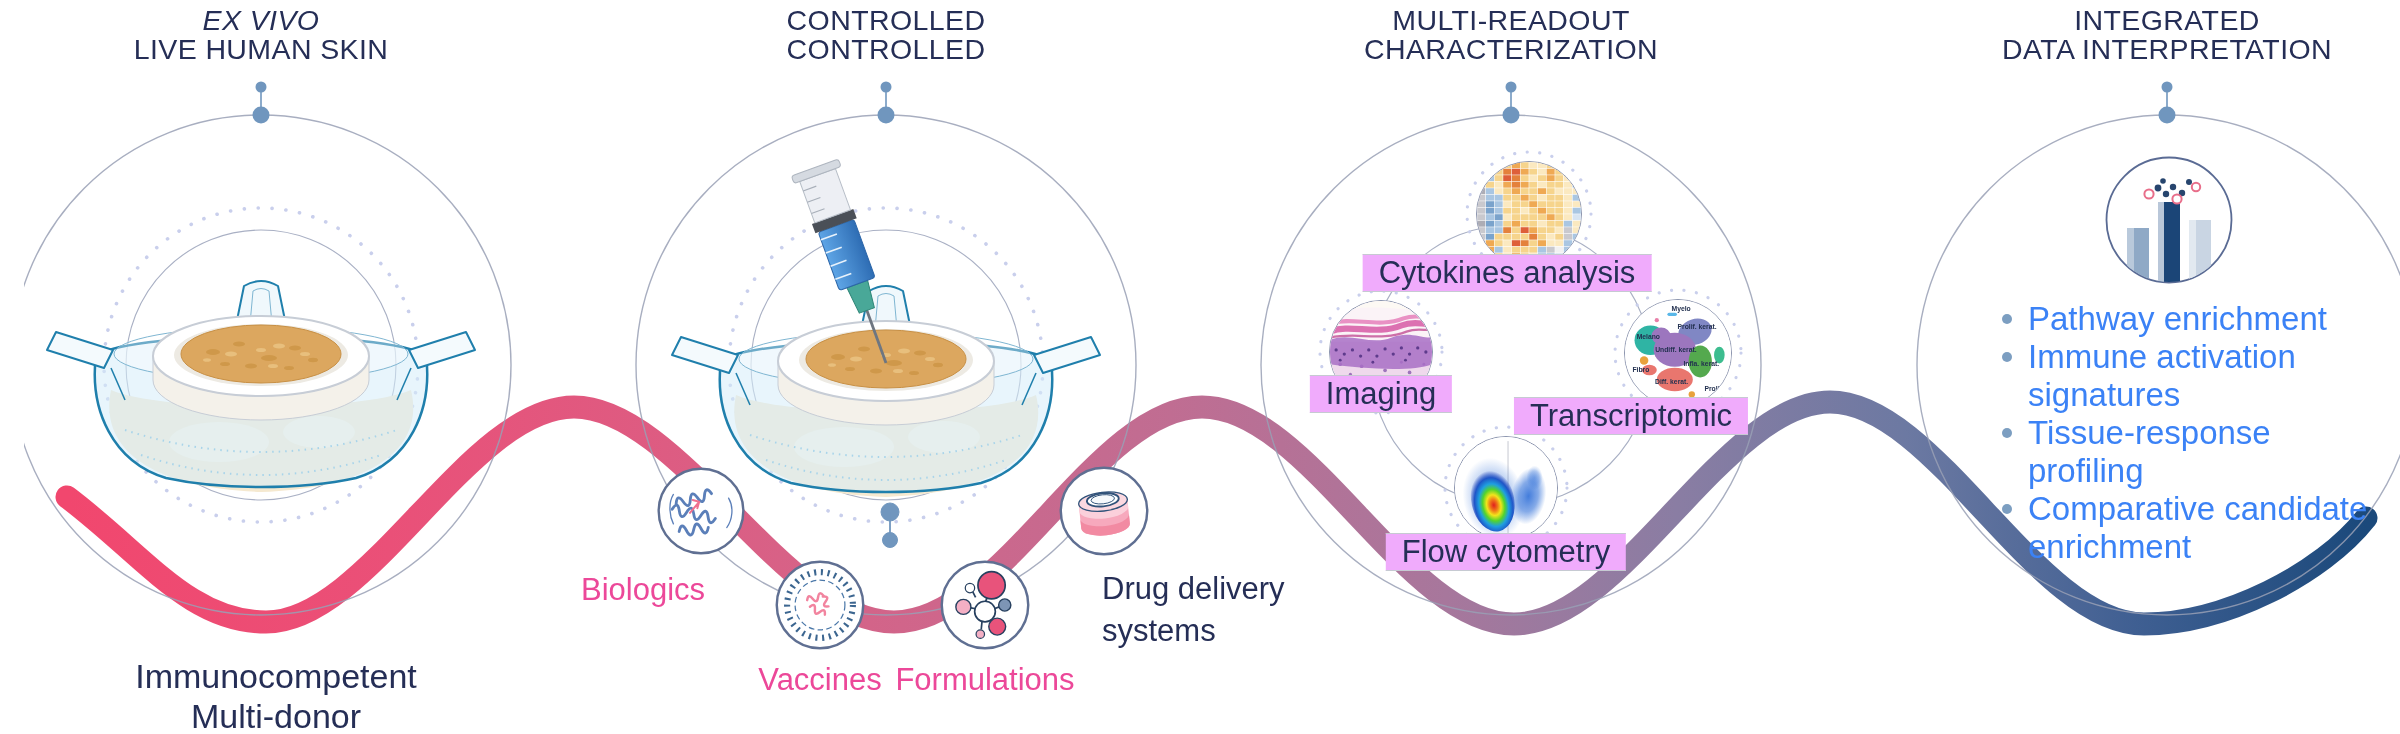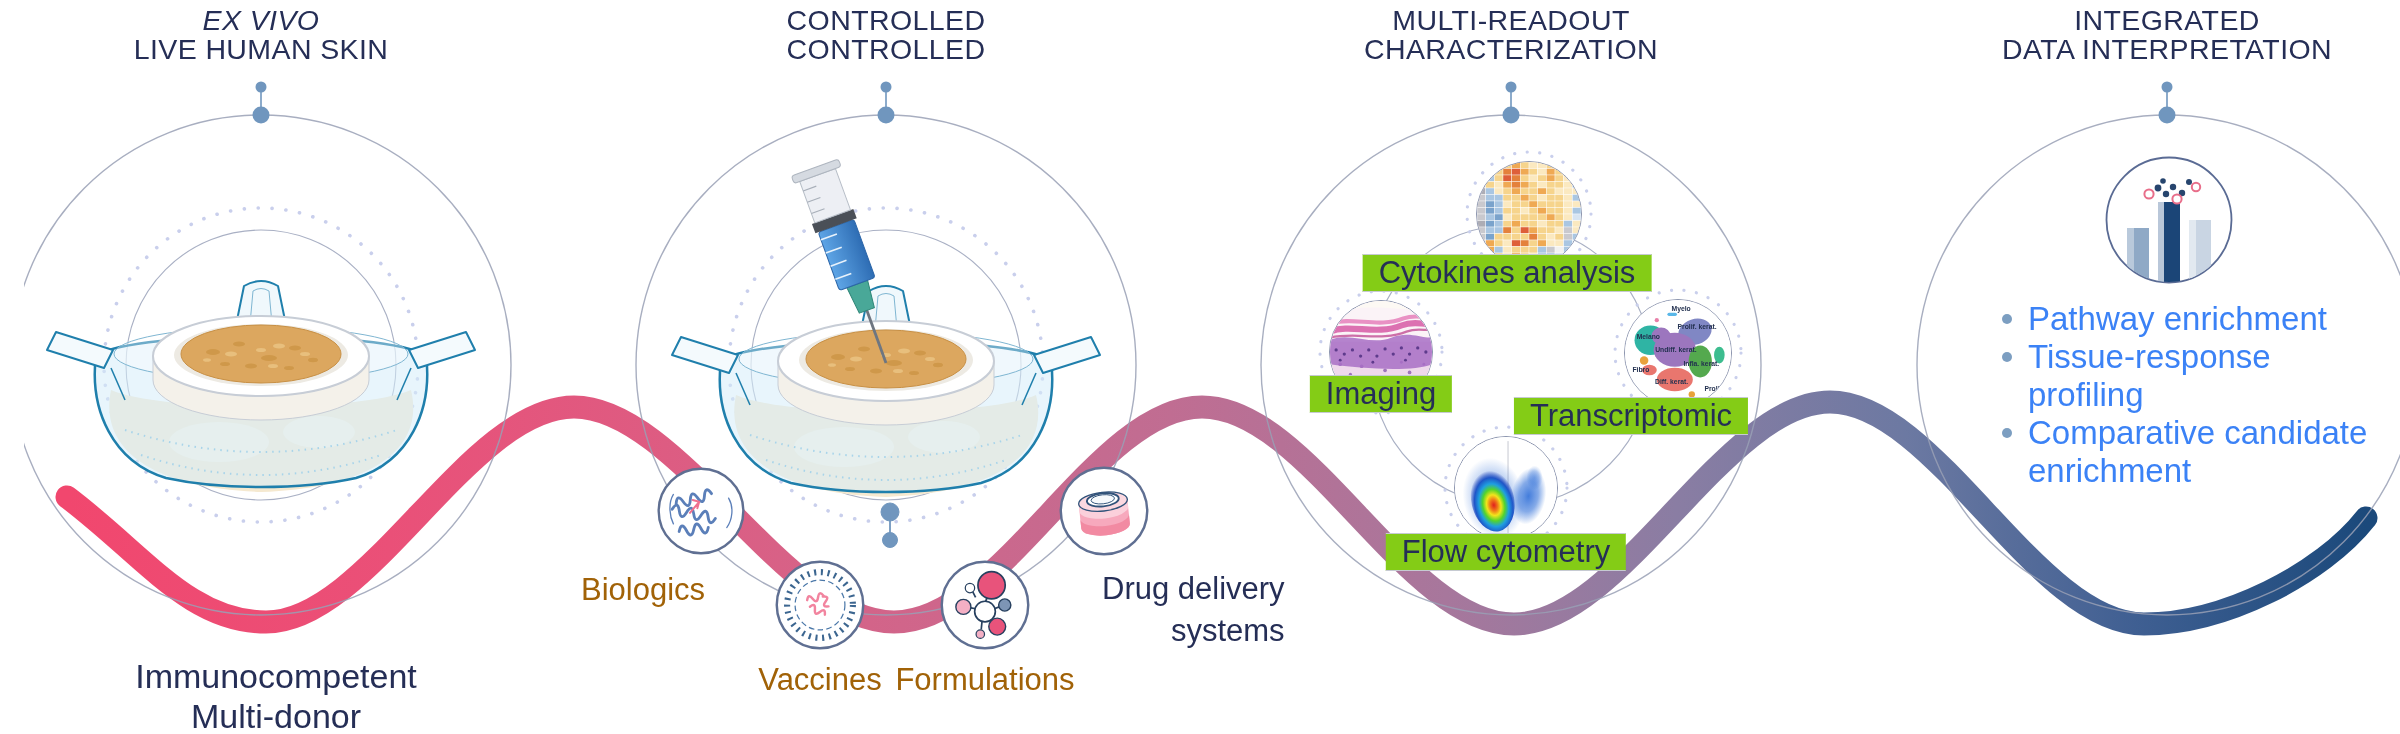--- a/index.html
+++ b/index.html
@@ -13,28 +13,28 @@
     text-align:center;font-size:28.5px;line-height:29px;letter-spacing:.4px;color:#252E56;
   }
   .section-title .t-line{display:block;}
   .italic{font-style:italic;}
   .caption{
     position:absolute;transform:translateX(-50%);text-align:center;
     font-size:34px;line-height:40px;color:#252E56;
   }
   .sat-label{
     position:absolute;transform:translateX(-50%);text-align:center;
-    font-size:31px;color:#a16207;white-space:nowrap;
+    font-size:31px;color:#ec4899;white-space:nowrap;
   }
   .sat-label-left{
-    position:absolute;text-align:right;font-size:31px;line-height:42px;color:#252E56;white-space:nowrap;
+    position:absolute;text-align:left;font-size:31px;line-height:42px;color:#252E56;white-space:nowrap;
   }
   .readout-label{
     position:absolute;transform:translateX(-50%);
-    background:#84cc16;border-top:1px solid #C6CAD2;border-bottom:1px solid #C6CAD2;
+    background:#f0abfc;border-top:1px solid #C6CAD2;border-bottom:1px solid #C6CAD2;
     font-size:31px;line-height:36px;height:36px;padding:0 16px;color:#252E56;white-space:nowrap;
     text-align:center;
   }
   .thumb{
     position:absolute;border-radius:50%;overflow:hidden;background:#fff;
     border:1.5px solid #8A93AD;box-sizing:border-box;
   }
   .thumb svg{display:block;width:100%;height:100%;}
   .sat-icon{position:absolute;}
   ul.bullets{
@@ -630,20 +630,24 @@
     </g>
   </svg>
 
   <ul class="bullets">
     <li>
       <span class="bullet-dot"></span>
       <span>Pathway enrichment</span>
     </li>
     <li>
       <span class="bullet-dot"></span>
+      <span>Immune activation signatures</span>
+    </li>
+    <li>
+      <span class="bullet-dot"></span>
       <span>Tissue-response profiling</span>
     </li>
     <li>
       <span class="bullet-dot"></span>
       <span>Comparative candidate enrichment</span>
     </li>
   </ul>
 
 </div>
 

